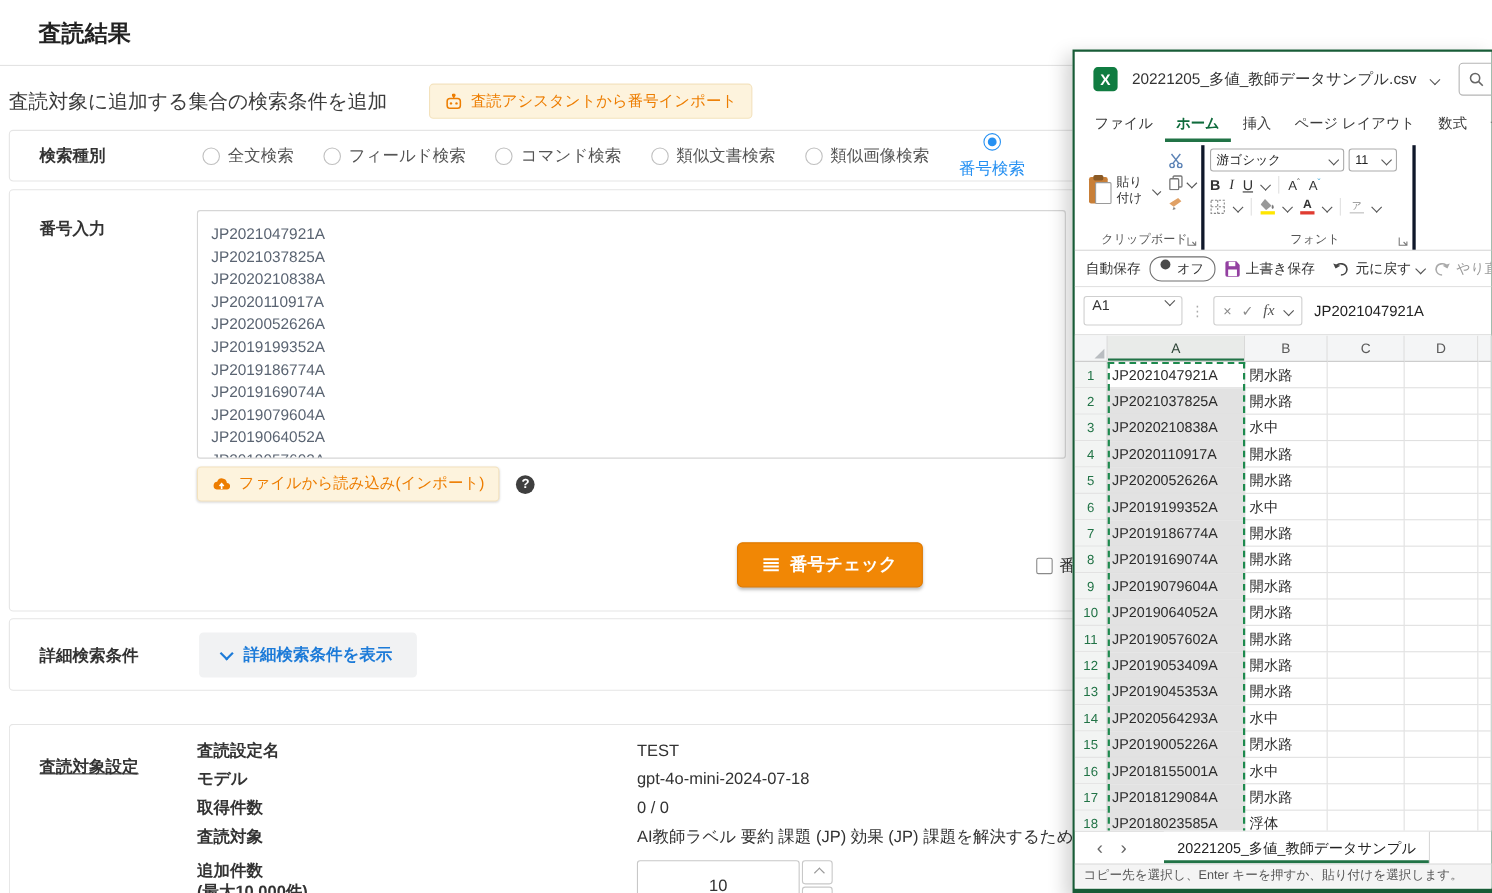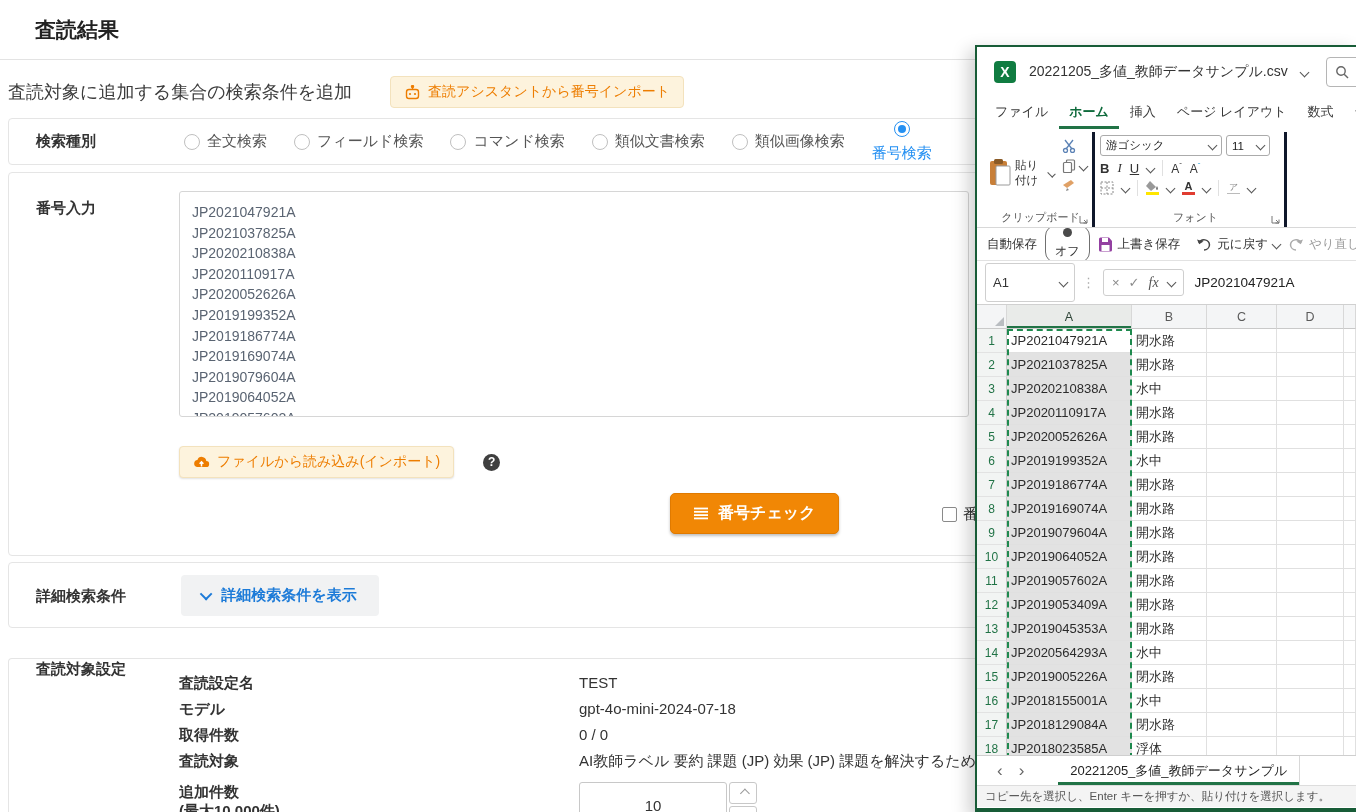--- a/index.html
+++ b/index.html
@@ -25,40 +25,40 @@
   .radio-item.selected { color:#2590f2;flex-direction:column; }
   .radio-item.selected .radio { border-color:#2590f2; }
   .radio-item.selected .radio::after { content:""; position:absolute; left:3px; top:3px; width:8px; height:8px;
     border-radius:50%; background:#2590f2; }
 
   #panel-number { top:172px; height:384px; }
   #panel-number .row-label { position:absolute; left:27px; top:26px; }
   .number-textarea { position:absolute; left:170px; top:18px; width:790px; height:226px; border:1px solid #d6d6d6;
     border-radius:3px; padding:10px 12px; font-family:"Liberation Sans",sans-serif; font-size:14px;
     line-height:20.6px; color:#5a6472; resize:none; overflow:hidden; outline:none; }
-  .import-row { position:absolute; left:170px; top:251px; display:flex; align-items:center; gap:29px;margin-top:22px; }
+  .import-row { position:absolute; left:170px; top:251px; display:flex; align-items:center; gap:15px; }
   .btn-import { box-shadow:0 1px 2px rgba(0,0,0,.12); }
   .help-circle { width:17px; height:17px; border-radius:50%; background:#3f3f3f; color:#fff; font-size:12px;
     font-weight:bold; display:flex; align-items:center; justify-content:center; cursor:pointer; }
   .btn-check { position:absolute; left:661px; top:320px; display:inline-flex; align-items:center; gap:9px;
     background:#f18705; border:1px solid #e07a00; border-radius:5px; color:#fff; font-size:16px; font-weight:bold;
     padding:9px 22px; cursor:pointer; box-shadow:0 2px 3px rgba(0,0,0,.25); }
   .checkbox-row { position:absolute; left:933px; top:332px; display:flex; align-items:center; gap:6px; font-size:15px; }
   .checkbox { width:15px; height:15px; border:1px solid #8a8a8a; border-radius:2px; background:#fff; cursor:pointer; }
 
   #panel-advanced { top:562px; height:66px; }
   #panel-advanced .row-label { position:absolute; left:27px; top:24px; }
   .btn-advanced { position:absolute; left:172px; top:12px; width:198px; height:41px; background:#f1f2f3;
     border:none; border-radius:4px; color:#1d7bd8; font-size:15px; font-weight:bold; display:flex;
     align-items:center; justify-content:center; gap:9px; cursor:pointer; }
   .chev-blue { width:9px; height:9px; border-left:2px solid #1d7bd8; border-bottom:2px solid #1d7bd8;
     transform:rotate(-45deg) translateY(-2px); }
 
   #panel-review { top:658px; height:160px; border-bottom:none; }
-  #panel-review .group-label { position:absolute; left:27px; top:1px; }
+  #panel-review .group-label { position:absolute; left:27px; top:29px;text-decoration:underline; }
   .fields { position:absolute; left:170px; top:11px; width:1100px; }
   .field-row { display:grid; grid-template-columns:400px 1fr; font-size:15px; line-height:26px; }
   .field-row .f-label { font-weight:bold; color:#333; }
   .field-row .f-value { color:#333; white-space:nowrap; overflow:hidden; }
   .add-row { display:grid; grid-template-columns:400px 1fr; margin-top:8px; }
   .add-label { font-size:15px; font-weight:bold; line-height:19px; }
   .num-group { display:flex; gap:2px; }
   .num-input { width:148px; height:46px; border:1px solid #c8c8c8; border-radius:3px; font-size:15px;
     text-align:center; color:#333; font-family:"Liberation Sans",sans-serif; }
   .spinner { width:28px; height:46px; display:flex; flex-direction:column; gap:2px; }
@@ -105,31 +105,31 @@
   .fmt-sz sup { font-size:8px; }
   .vsep-sm { width:1px; height:16px; background:#e0e0e0; }
   .color-btn { display:flex; flex-direction:column; align-items:center; line-height:10px; cursor:pointer; }
   .color-bar { width:13px; height:3px; margin-top:1px; }
   .g-align { width:60px; display:flex; flex-direction:column; align-items:center; gap:2px; font-size:11.5px;
     color:#333; padding-top:6px; cursor:pointer; }
   .g-tail { flex:1; }
 
   .x-qat { height:33px; border-bottom:1px solid #e2e2e2; display:flex; align-items:center; gap:8px;
     padding-left:10px; font-size:12.5px; color:#333; flex:none; white-space:nowrap; overflow:hidden; }
-  .pill { display:inline-flex; align-items:center; gap:6px; border:1px solid #707070; border-radius:11px;
-    padding:2px 9px; font-size:12px; cursor:pointer;flex-direction:column; }
+  .pill { display:inline-flex; align-items:flex-start; gap:6px; border:1px solid #707070; border-radius:11px;
+    padding:2px 9px; font-size:12px; cursor:pointer; }
   .pill-dot { width:9px; height:9px; border-radius:50%; background:#4a4a4a; }
   .qat-sep { width:1px; height:18px; background:#d8d8d8; }
   .qat-item { display:inline-flex; align-items:center; gap:5px; cursor:pointer; }
   .qat-item.disabled { color:#9a9a9a; }
 
   .x-formula { height:44px; border-bottom:1px solid #d0d0d0; display:flex; align-items:center; gap:7px;
     padding-left:8px; flex:none; }
-  .name-box { width:90px; height:39px; border:1px solid #cfcfcf; border-radius:3px; display:flex;
-    align-items:center; justify-content:space-between; padding:0 7px; font-size:13px; cursor:pointer; }
+  .name-box { width:90px; height:27px; border:1px solid #cfcfcf; border-radius:3px; display:flex;
+    align-items:flex-start; justify-content:space-between; padding:0 7px; font-size:13px; cursor:pointer; }
   .fx-dots { color:#aaa; font-size:13px; letter-spacing:1px; }
   .fx-box { height:27px; border:1px solid #cfcfcf; border-radius:3px; display:flex; align-items:center;
     gap:9px; padding:0 8px; font-size:13px; color:#8a8a8a; }
   .fx-it { font-family:"Liberation Serif",serif; font-style:italic; color:#555; font-size:14px; }
   .formula-val { font-size:13.5px; color:#222; padding-left:4px; }
 
   .x-grid { height:450px; flex:none; position:relative; overflow:hidden; background:#fff; }
   .hdr-row { display:flex; height:24px; }
   .hdr { background:#f4f5f6; border-right:1px solid #d8d8d8; border-bottom:1px solid #c9c9c9; font-size:12.5px;
     color:#5a5a5a; display:flex; align-items:center; justify-content:center; cursor:pointer; }

